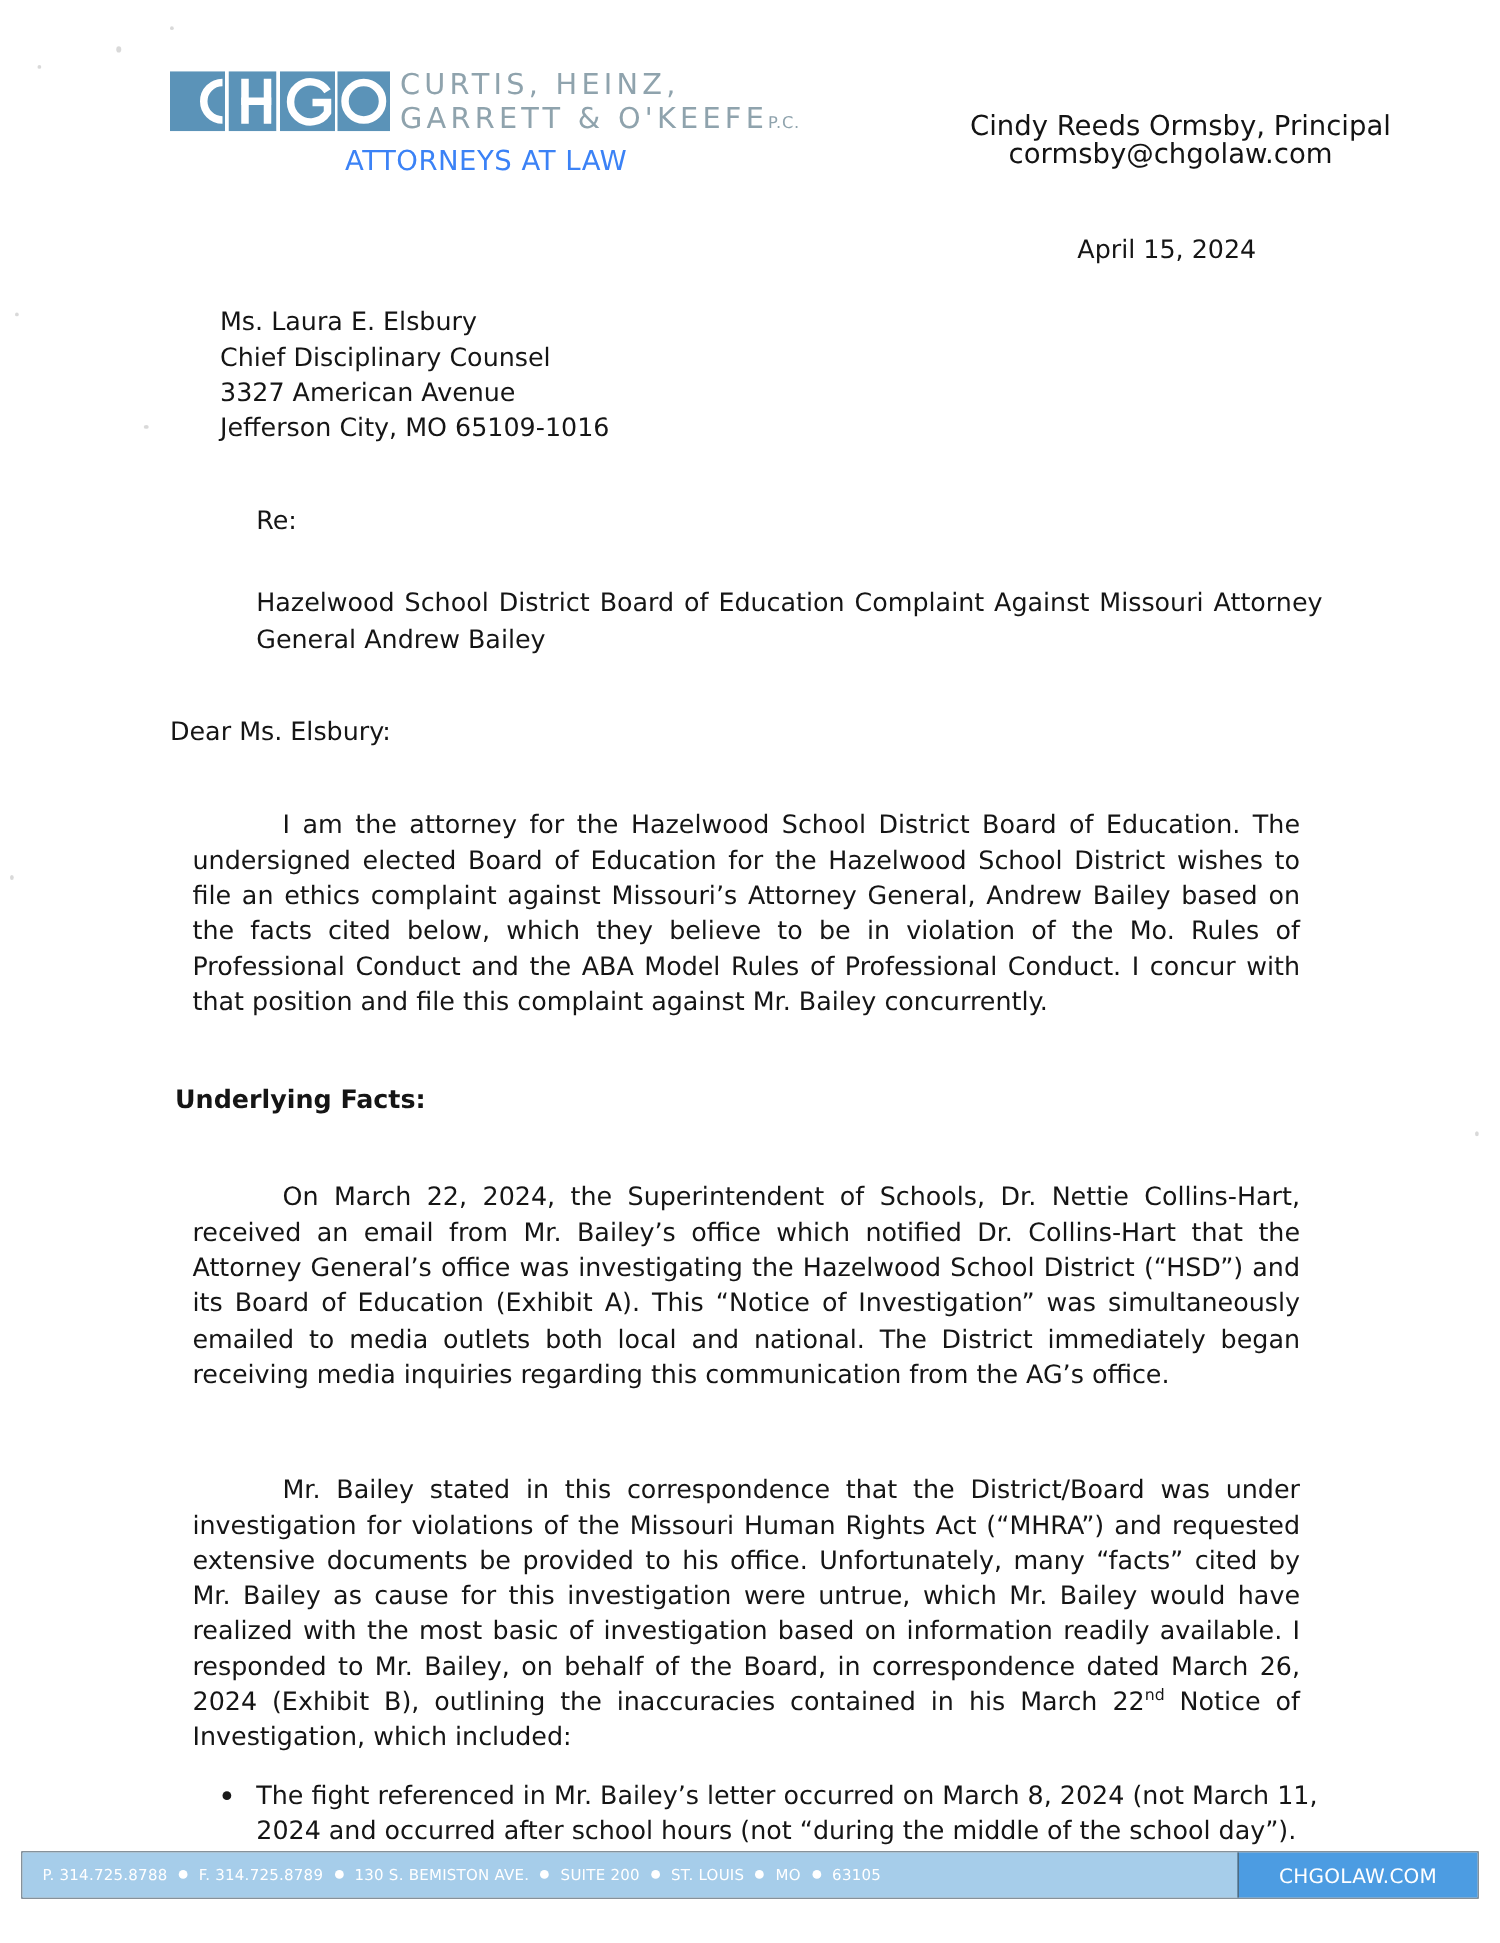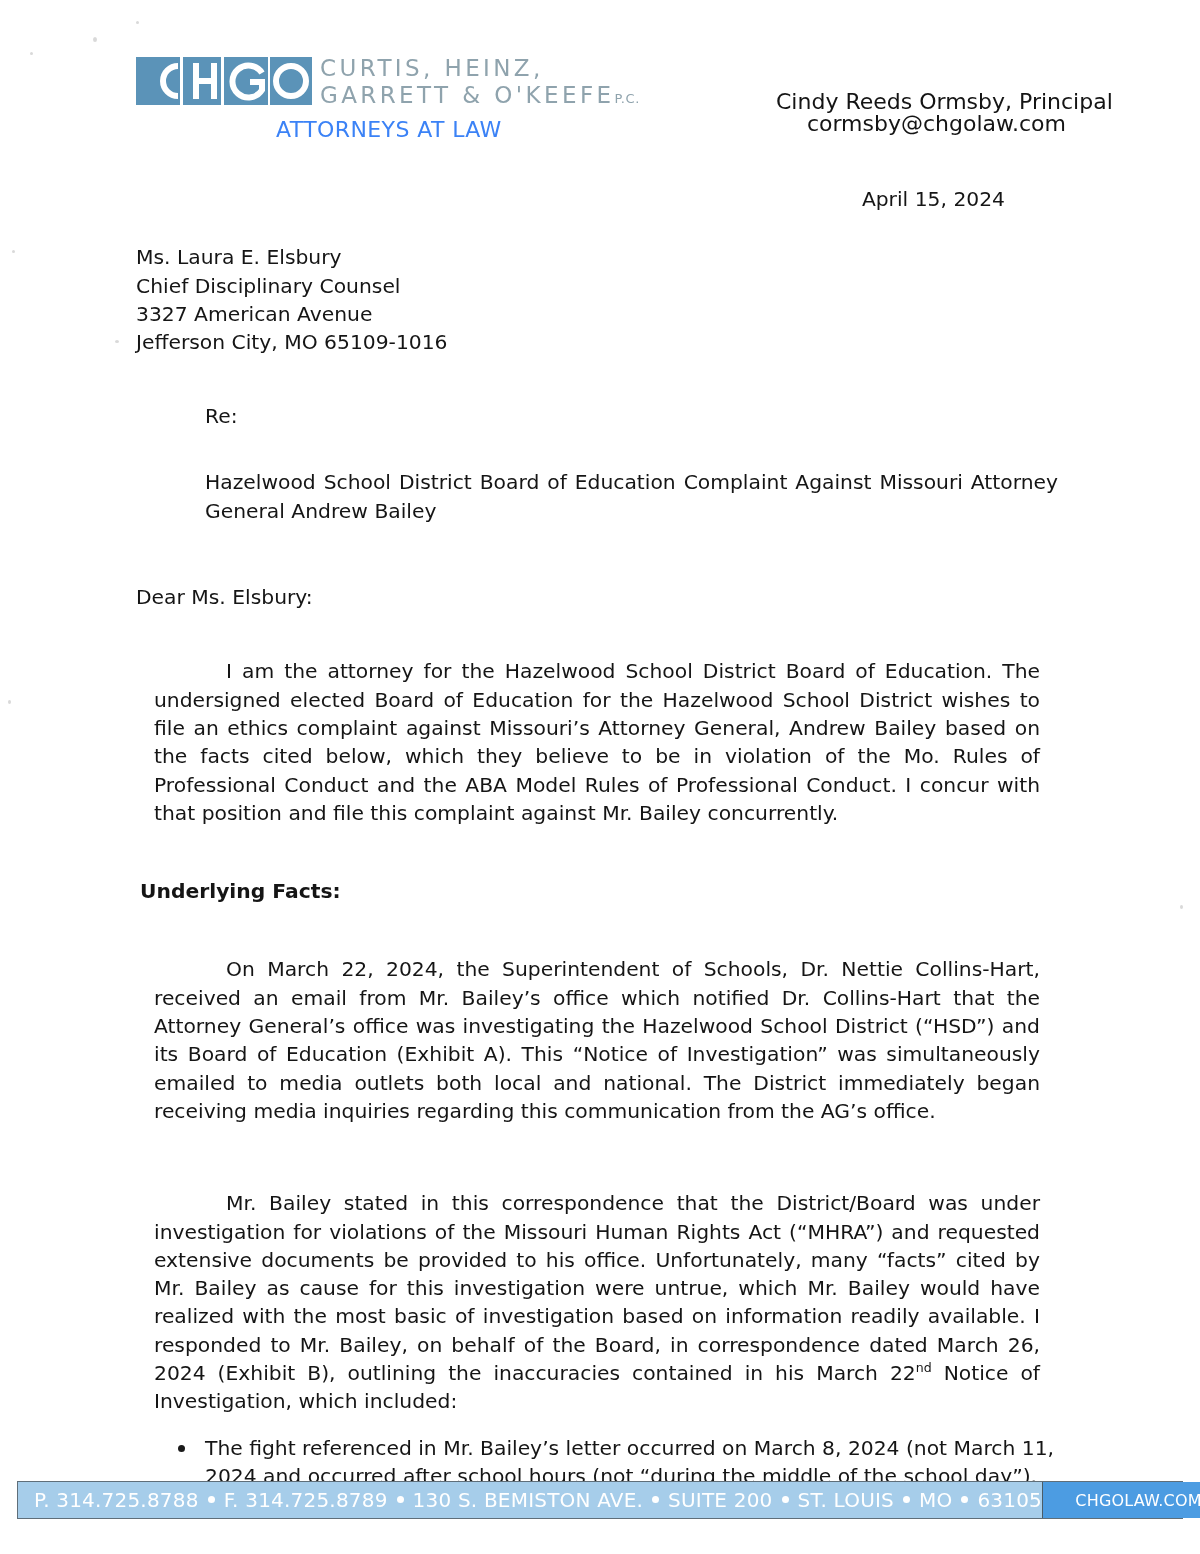--- a/index.html
+++ b/index.html
@@ -91,38 +91,38 @@
   }
 
   .date {
     text-align: right;
     padding-right: 53px;
     margin-bottom: 30px;
     white-space: nowrap;
   }
 
   .recipient { margin-bottom: 0; }
-  .recipient div { white-space: nowrap; }
+  .recipient div { white-space: nowrap; margin-left: 40px; }
 
   .re-block {
     display: flex;
     margin-top: 46px;
     padding-left: 69px;
     flex-direction: column;
   }
   .re-label {
     width: 66px;
     flex: 0 0 66px;
   }
   .re-text {
     flex: 1 1 auto;
     text-align: justify;
   }
 
-  .salutation { margin-top: 58px; }
+  .salutation { margin-top: 46px; }
 
   p.para {
     margin: 18px;
     text-align: justify;
     text-indent: 72px;
     text-justify: inter-word;
   }
   .gap { height: 28px; }
 
   .section-head {
@@ -176,21 +176,21 @@
     background: #4c9ce2;
     border-left: 1px solid #4a5c68;
     display: flex;
     align-items: center;
     justify-content: center;
     box-sizing: border-box;
     text-align: right;
   }
   .footer-text {
     color: #ffffff;
-    font-size: 20px;
+    font-size: 12px;
     letter-spacing: .2px;
     white-space: nowrap;
   }
   .footer-sep {
     display: inline-block;
     width: 7px;
     height: 7px;
     border-radius: 50%;
     background: #ffffff;
     margin: 0 9px 2px 9px;

